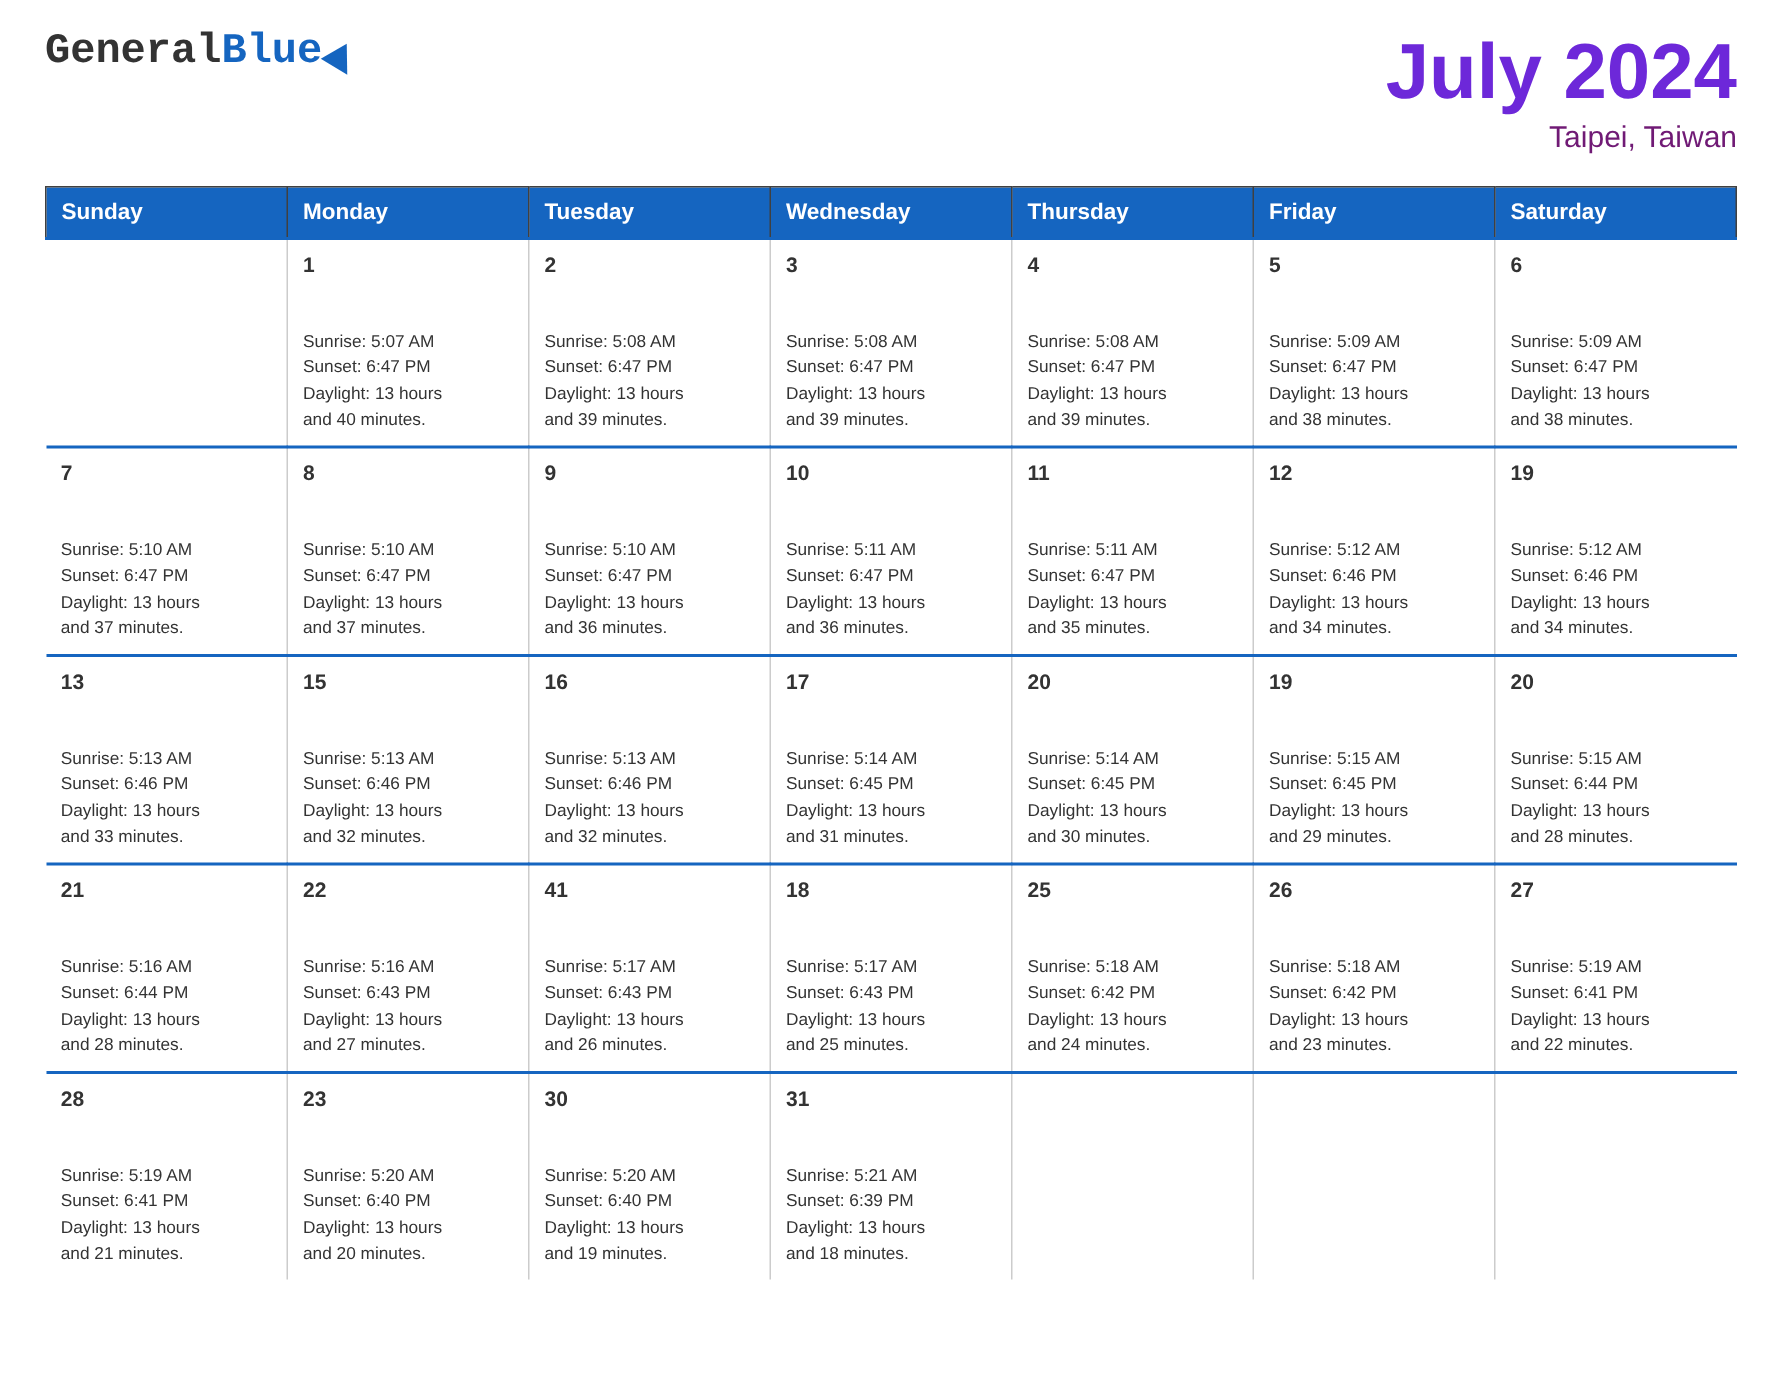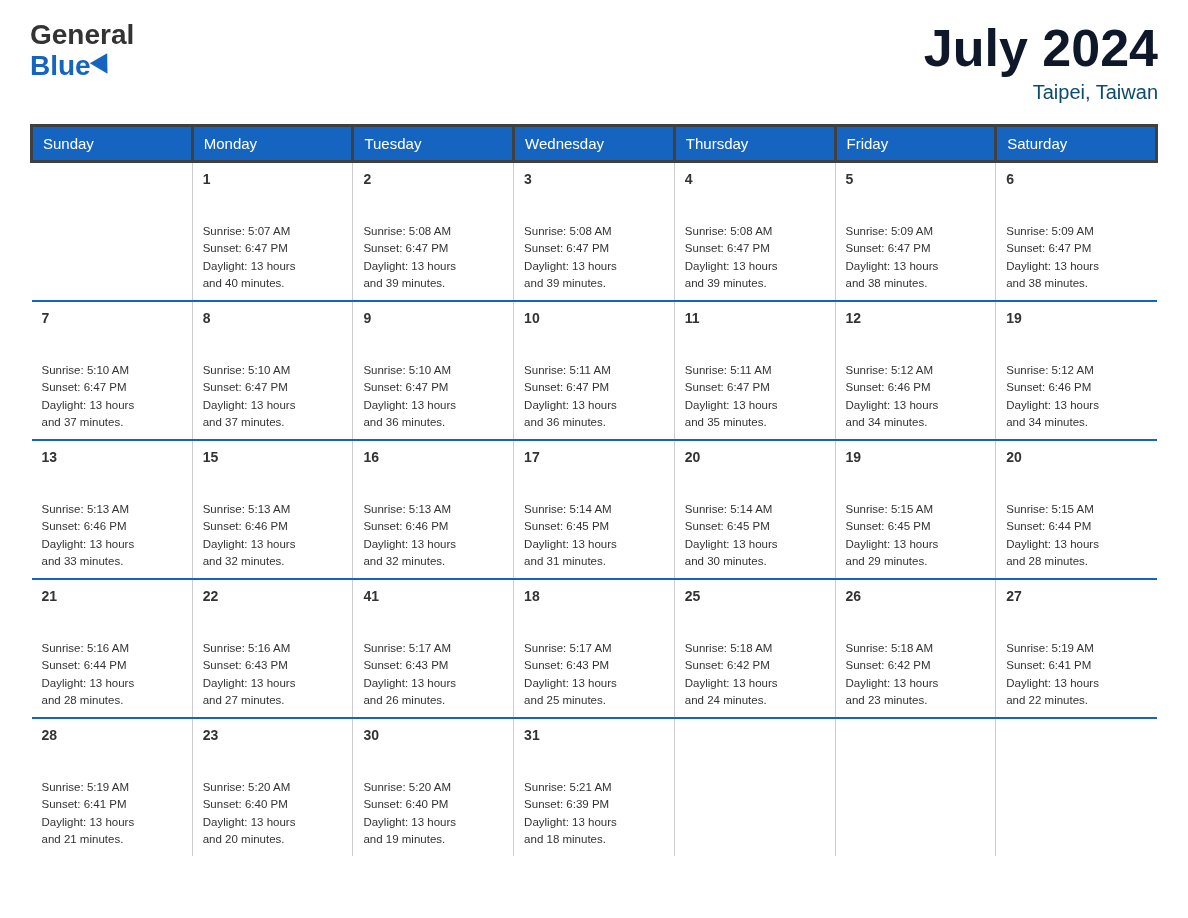--- a/index.html
+++ b/index.html
@@ -11,74 +11,74 @@
       min-height: 918px;
     }
     .header {
       display: flex;
       justify-content: space-between;
       align-items: flex-start;
       margin-bottom: 20px;
     }
     .logo {
       display: flex;
-      flex-direction: column;
       line-height: 1.1;
+      font-family: Liberation Mono, monospace;
     }
     .logo-general {
       font-size: 28px;
       font-weight: bold;
       color: #333;
     }
     .logo-blue {
       font-size: 28px;
       font-weight: bold;
       color: #1565C0;
       display: flex;
-      align-items: center;
+      align-items: flex-end;
     }
     .logo-triangle {
       width: 0;
       height: 0;
       border-left: 10px solid transparent;
       border-right: 10px solid transparent;
       border-top: 18px solid #1565C0;
       display: inline-block;
       margin-left: 2px;
       transform: rotate(-30deg);
     }
     .title-block {
       text-align: right;
     }
     .month-title {
       font-size: 52px;
       font-weight: bold;
-      color: #0f172a;
+      color: #6d28d9;
       line-height: 1.1;
     }
     .location-title {
       font-size: 20px;
-      color: #0c4a6e;
+      color: #701a75;
       margin-top: 4px;
     }
     table {
       width: 100%;
       border-collapse: collapse;
       table-layout: fixed;
     }
     thead tr {
       background-color: #1565C0;
     }
     thead th {
       color: #fff;
       font-size: 15px;
-      font-weight: normal;
+      font-weight: bold;
       padding: 8px 10px;
       text-align: left;
-      border: 3px solid #404040;
+      border: 1px solid #404040;
     }
     tbody tr {
       border-top: 2px solid #1565C0;
     }
     tbody td {
       vertical-align: top;
       padding: 8px 10px;
       font-size: 12px;
       color: #333;
       border-right: 1px solid #ccc;

